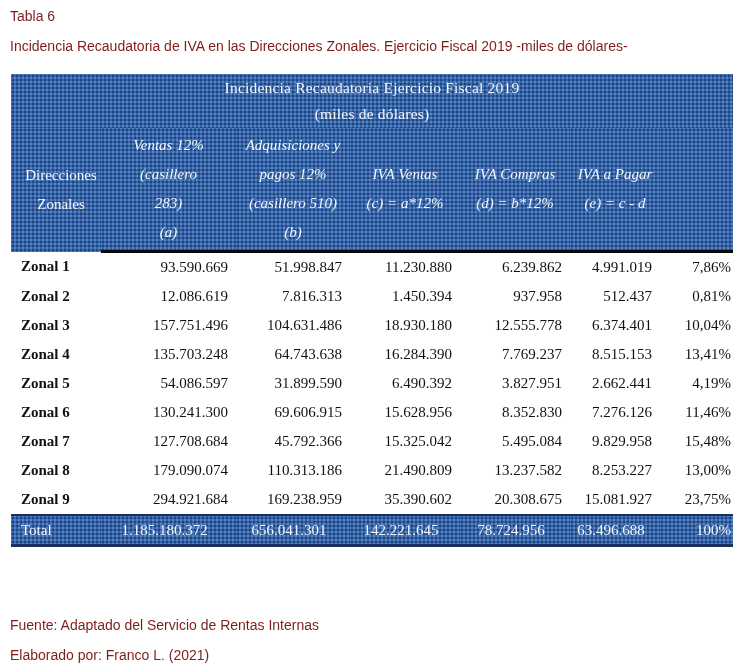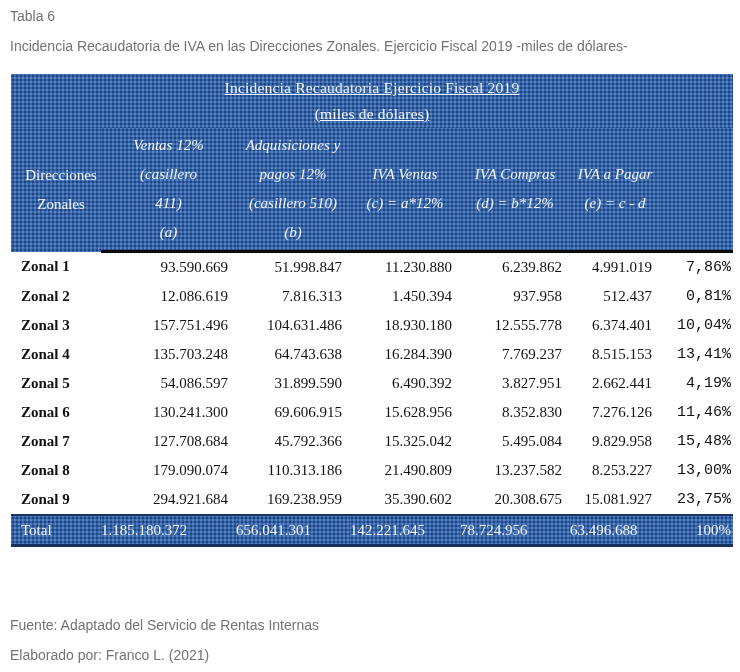--- a/index.html
+++ b/index.html
@@ -6,21 +6,21 @@
     --header-blue:#3565A8;
     --header-text:#F5F7FA;
     --divider-black:#0A0A0A;
     --total-border:#17315C;
   }
   html,body{margin:0;padding:0;}
   body{
     width:740px;height:672px;position:relative;background:#ffffff;
     font-family:"Liberation Sans", sans-serif;color:#1b1b1b;overflow:hidden;
   }
-  .doc-text{position:absolute;left:10px;font-size:14px;color:#737373;white-space:nowrap;}
+  .doc-text{position:absolute;left:10px;font-size:14px;color:#7f1d1d;white-space:nowrap;}
   #table-label{top:8px;}
   #table-caption{top:38px;}
   #source-line{top:617px;}
   #elaborated-line{top:647px;}
 
   table.iva{
     position:absolute;left:11px;top:74px;width:722px;
     border-collapse:collapse;table-layout:fixed;
     font-family:"Liberation Serif","DejaVu Serif",serif;
     font-size:15px;color:#111;
@@ -29,35 +29,35 @@
     background-color:var(--header-blue);
     background-image:
       radial-gradient(rgba(13,38,84,0.50) 0.9px, transparent 1.1px),
       radial-gradient(rgba(125,170,235,0.45) 0.9px, transparent 1.1px);
     background-size:4px 4px;
     background-position:0 0,2px 2px;
     color:var(--header-text);
   }
   td{padding:0;vertical-align:middle;}
   tr.banner-row td{height:54px;text-align:center;}
-  .banner-line{line-height:26px;font-size:15.5px;letter-spacing:.2px;text-decoration:underline;}
+  .banner-line{line-height:26px;font-size:15.5px;letter-spacing:.2px;}
   tr.colhead-row td{height:122px;text-align:center;}
   tr.colhead-row td.divided{border-bottom:3px solid var(--divider-black);font-style:italic;}
   .hline{line-height:29px;font-size:15px;}
   td.first-col{text-align:left;padding-left:10px;}
   tr.data-row td{height:29px;background:#ffffff;}
   tr.data-row td.num{text-align:right;padding-right:8px;}
-  tr.data-row td.pct{text-align:right;padding-right:2px;font-family:Liberation Mono, monospace;}
+  tr.data-row td.pct{text-align:right;padding-right:2px;}
   tr.data-row td.first-col{font-weight:bold;}
   tr.total-row td{
     height:28px;
     border-top:2px solid var(--total-border);
     border-bottom:3px solid var(--total-border);
   }
-  tr.total-row td.num{text-align:left;padding-right:8px;}
+  tr.total-row td.num{text-align:center;padding-right:8px;}
   tr.total-row td.pct{text-align:right;padding-right:2px;}
 </style>
 </head>
 <body>
 
 <div class="doc-text" id="table-label">Tabla 6</div>
 <div class="doc-text" id="table-caption">Incidencia Recaudatoria de IVA en las Direcciones Zonales. Ejercicio Fiscal 2019 -miles de dólares-</div>
 
 <table class="iva">
   <colgroup>
@@ -77,21 +77,21 @@
       </td>
     </tr>
     <tr class="colhead-row">
       <td class="blue first-col">
         <div class="hline">Direcciones</div>
         <div class="hline">Zonales</div>
       </td>
       <td class="blue divided">
         <div class="hline">Ventas 12%</div>
         <div class="hline">(casillero</div>
-        <div class="hline">411)</div>
+        <div class="hline">283)</div>
         <div class="hline">(a)</div>
       </td>
       <td class="blue divided">
         <div class="hline">Adquisiciones y</div>
         <div class="hline">pagos 12%</div>
         <div class="hline">(casillero 510)</div>
         <div class="hline">(b)</div>
       </td>
       <td class="blue divided">
         <div class="hline">IVA Ventas</div>

